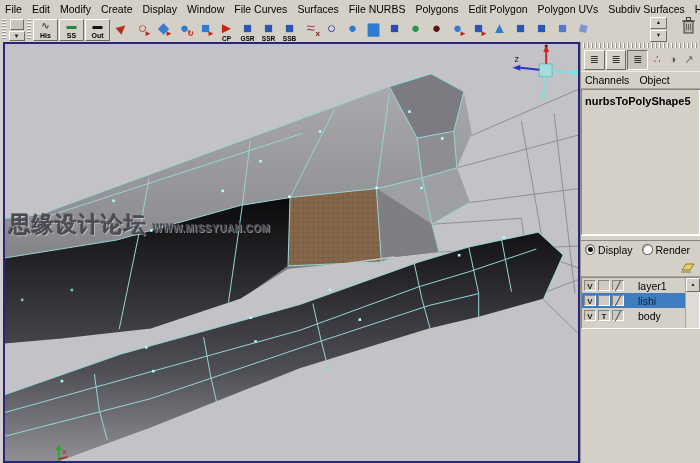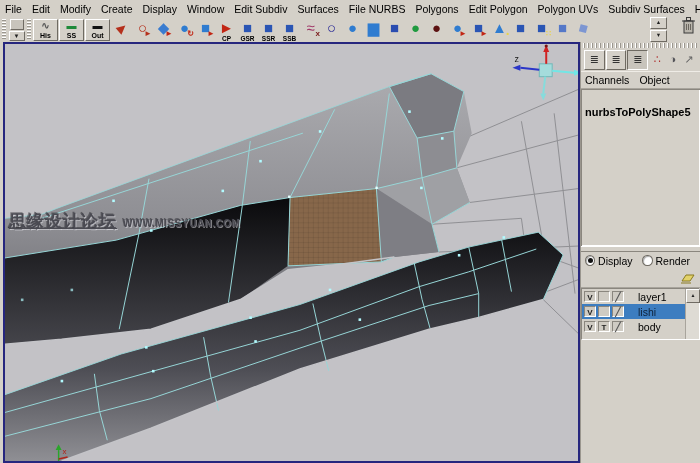--- a/index.html
+++ b/index.html
@@ -26,34 +26,34 @@
   .shelf-right{margin-left:auto;display:flex;align-items:flex-start;padding-right:4px;}
   .spinners{display:flex;flex-direction:column;margin-right:14px;margin-top:1px;}
   .spin{width:15px;height:10px;font-size:5.5px;line-height:9px;text-align:center;color:#222;margin-bottom:1px;}
   
   .viewport{position:absolute;left:3px;top:42px;width:577px;height:421px;box-sizing:border-box;
             border:2px solid #26267e;background:#c3c2c6;overflow:hidden;}
   .viewport svg{display:block;width:100%;height:100%;}
   .watermark{position:absolute;left:4px;top:166px;white-space:nowrap;color:#4a4a52;
              text-shadow:1px 1px 0 rgba(220,220,225,.55), -1px -1px 0 rgba(25,25,30,.45);
              display:flex;align-items:baseline;pointer-events:none;}
-  .wm-cn{font-size:17px;font-weight:bold;letter-spacing:1px;text-decoration:underline;}
+  .wm-cn{font-size:22px;font-weight:bold;letter-spacing:1px;}
   .wm-url{font-size:10px;font-weight:bold;margin-left:6px;letter-spacing:.5px;}
   
   .rightpanel{position:absolute;left:580px;top:42px;width:120px;height:421px;background:#d4d0c8;
               display:flex;flex-direction:column;box-sizing:border-box;border-left:1px solid #9a968e;}
   .grip-h{height:5px;background:repeating-linear-gradient(90deg,#fff 0 1px,#9a968e 1px 2px,transparent 2px 4px);margin:1px 2px;}
   .cb-toolbar{height:22px;display:flex;align-items:center;padding:0 3px;}
   .tbtn{width:20px;height:18px;font-size:11px;line-height:16px;text-align:center;color:#333;margin-right:1px;}
   .tbtn.pressed{border-color:#6f6b63 #fff #fff #6f6b63;background:#c8c4bc;}
   .flat-icn{width:17px;height:16px;text-align:center;font-size:11px;line-height:15px;}
   .cb-menus,.lp-menus{height:16px;display:flex;align-items:center;font-size:10.5px;color:#000;
                       border-top:1px solid #efece6;border-bottom:1px solid #a8a49c;padding-left:4px;}
   .cb-menus span,.lp-menus span{margin-right:10px;}
-  .cb-body{flex:1;background:#d4d0c8;box-shadow:inset 1px 1px 0 #8a867e, inset -1px -1px 0 #fff;padding:17px 4px;}
+  .cb-body{flex:1;background:#d4d0c8;box-shadow:inset 1px 1px 0 #8a867e, inset -1px -1px 0 #fff;padding:6px 4px;}
   .obj-name{font-size:11px;font-weight:bold;color:#000;}
   .splitter{height:4px;background:#d4d0c8;border-top:1px solid #fff;border-bottom:1px solid #8a867e;}
   .lp-radios{height:17px;display:flex;align-items:center;font-size:10.5px;padding-left:4px;}
   .radio{width:9px;height:9px;border-radius:50%;border:1px solid #6f6b63;background:#fff;margin-right:3px;position:relative;box-shadow:inset 1px 1px 1px #aaa;}
   .radio.on:after{content:"";position:absolute;left:2px;top:2px;width:5px;height:5px;border-radius:50%;background:#111;}
   .radio-lbl{margin-right:10px;}
   .lp-tools{height:18px;display:flex;align-items:center;justify-content:flex-end;padding-right:4px;
             border-bottom:1px solid #a8a49c;}
   .lp-list{position:relative;height:50px;background:#d4d0c8;border:1px solid;border-color:#8a867e #fff #fff #8a867e;}
   .lrow{height:15px;display:flex;align-items:center;padding-left:2px;font-size:10.5px;color:#000;}
@@ -69,21 +69,21 @@
 </head>
 <body>
 
 <div class="menubar" id="menubar">
     <span class="menu-item">File</span>
     <span class="menu-item">Edit</span>
     <span class="menu-item">Modify</span>
     <span class="menu-item">Create</span>
     <span class="menu-item">Display</span>
     <span class="menu-item">Window</span>
-    <span class="menu-item">Edit Subdiv</span>
+    <span class="menu-item">File Curves</span>
     <span class="menu-item">Surfaces</span>
     <span class="menu-item">File NURBS</span>
     <span class="menu-item">Polygons</span>
     <span class="menu-item">Edit Polygon</span>
     <span class="menu-item">Polygon UVs</span>
     <span class="menu-item">Subdiv Surfaces</span>
     <span class="menu-item">Help</span>
   </div>
 
 <div class="shelf">

